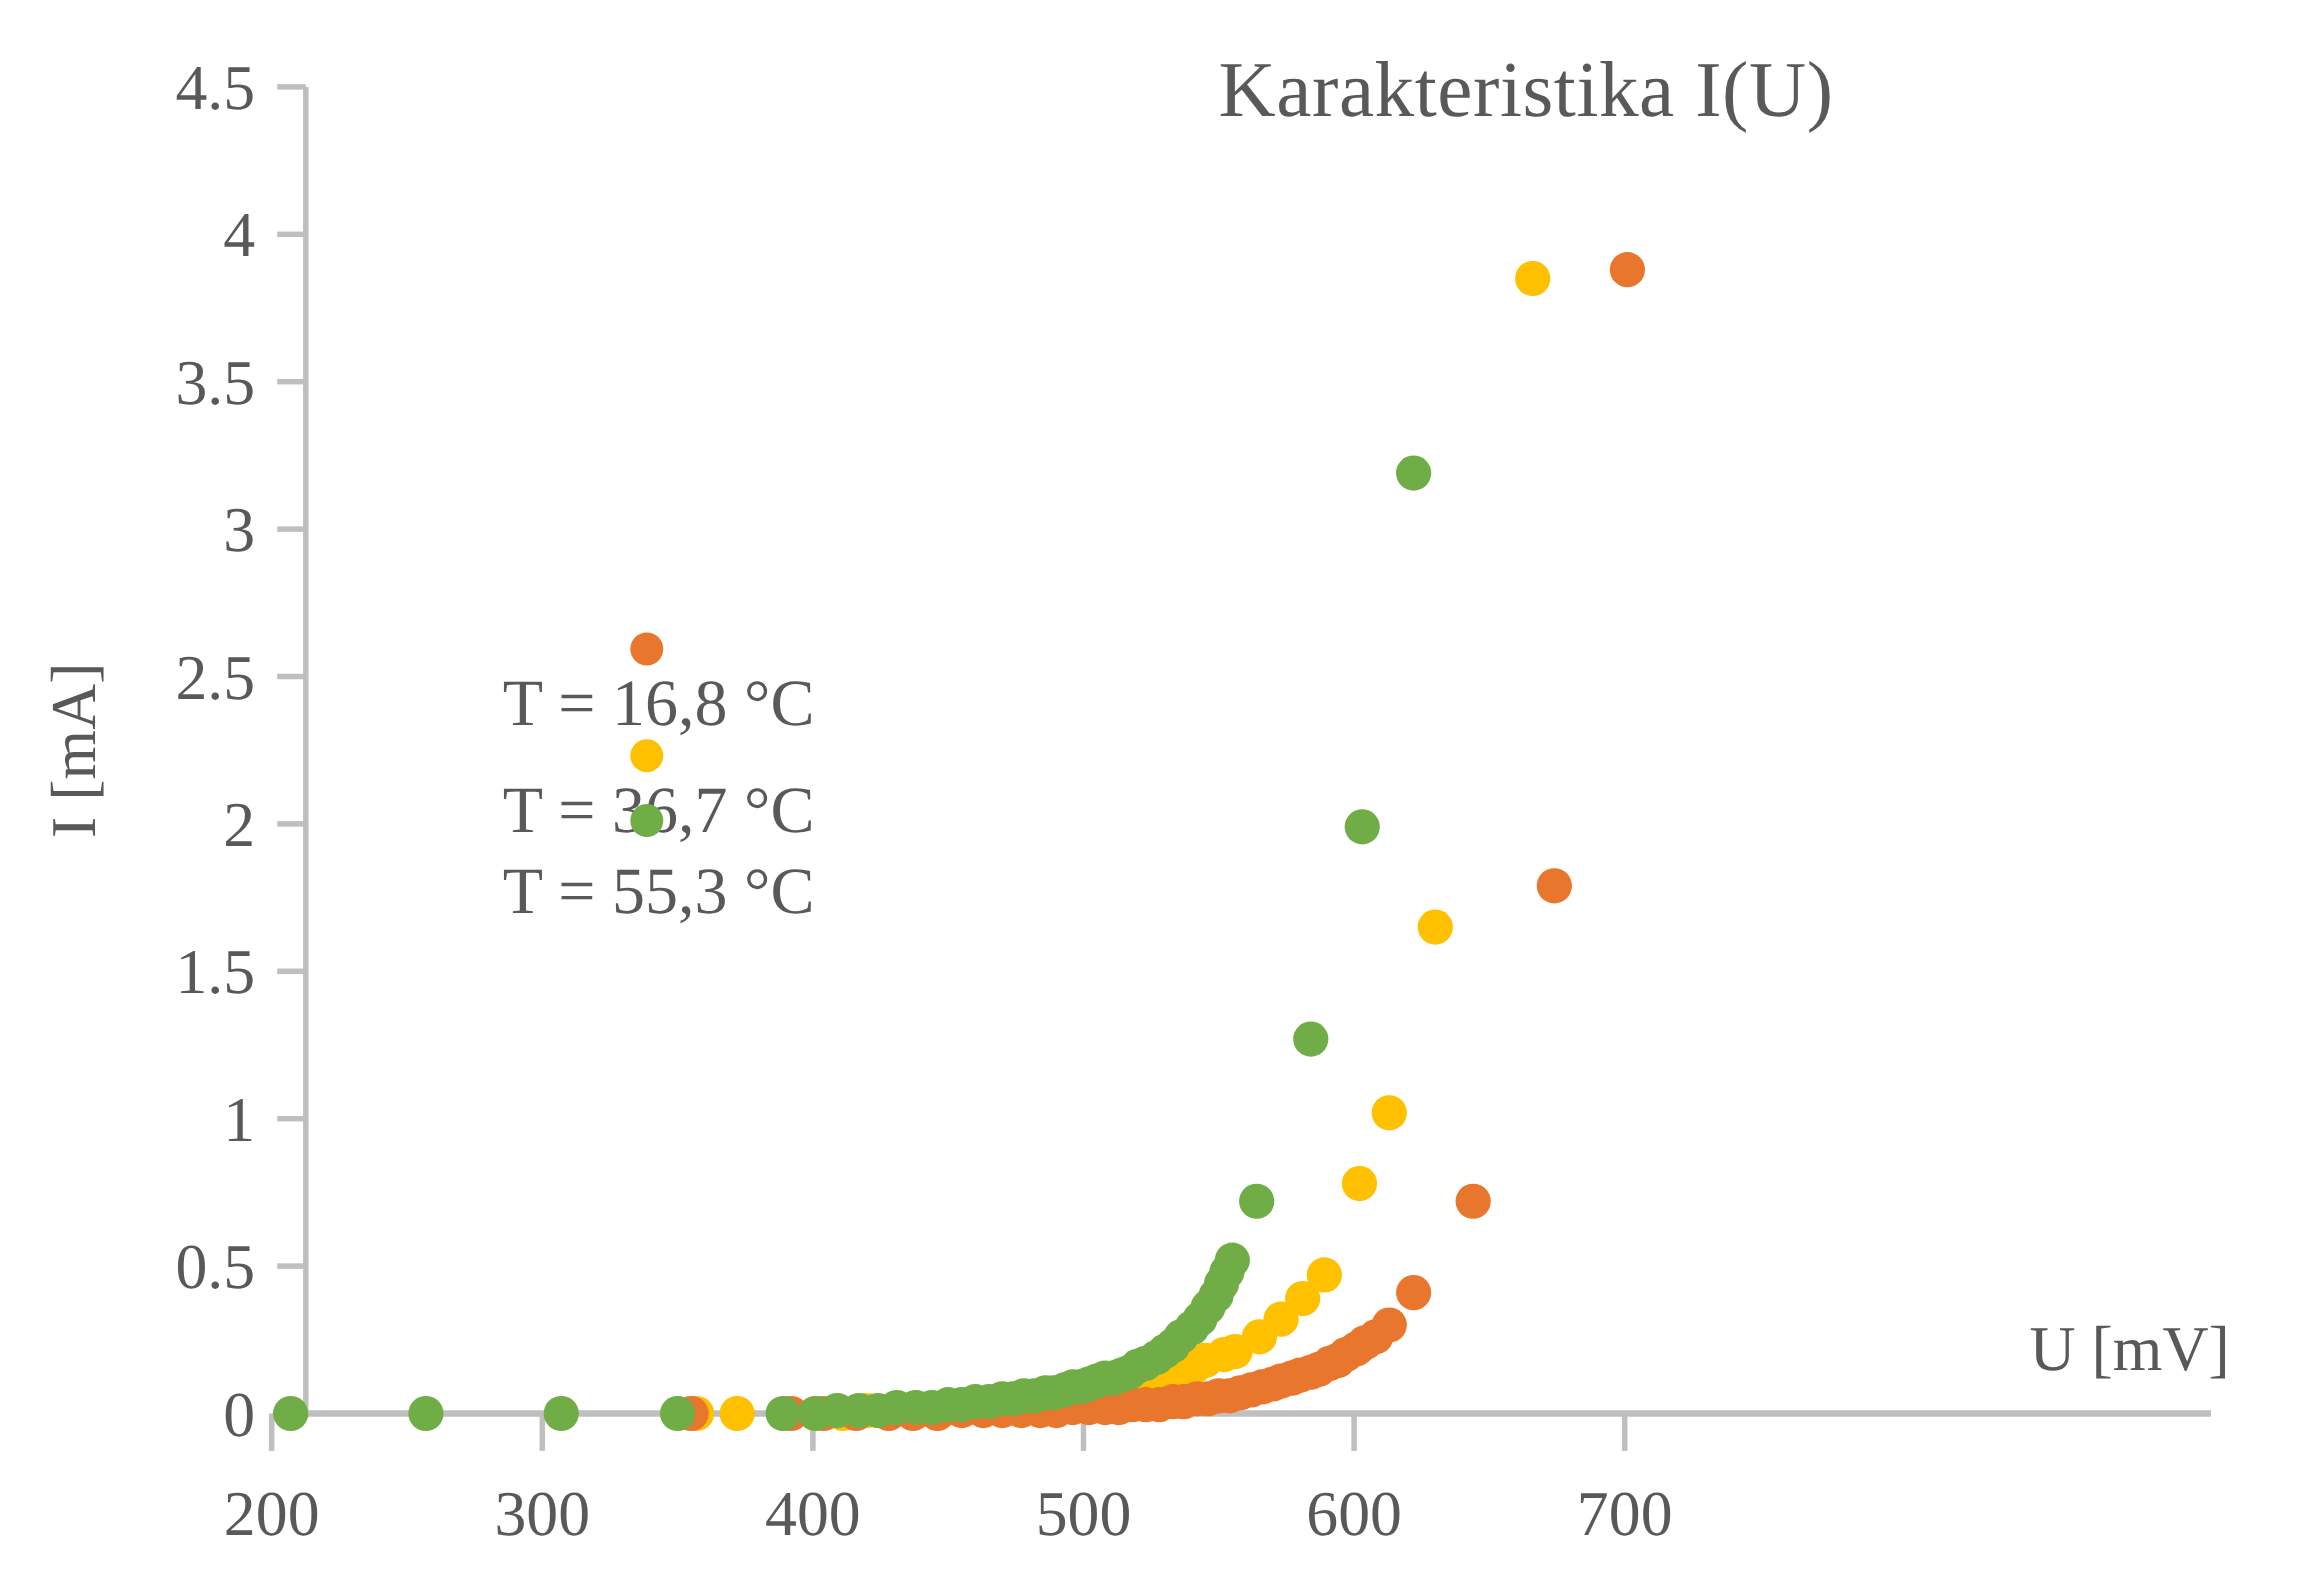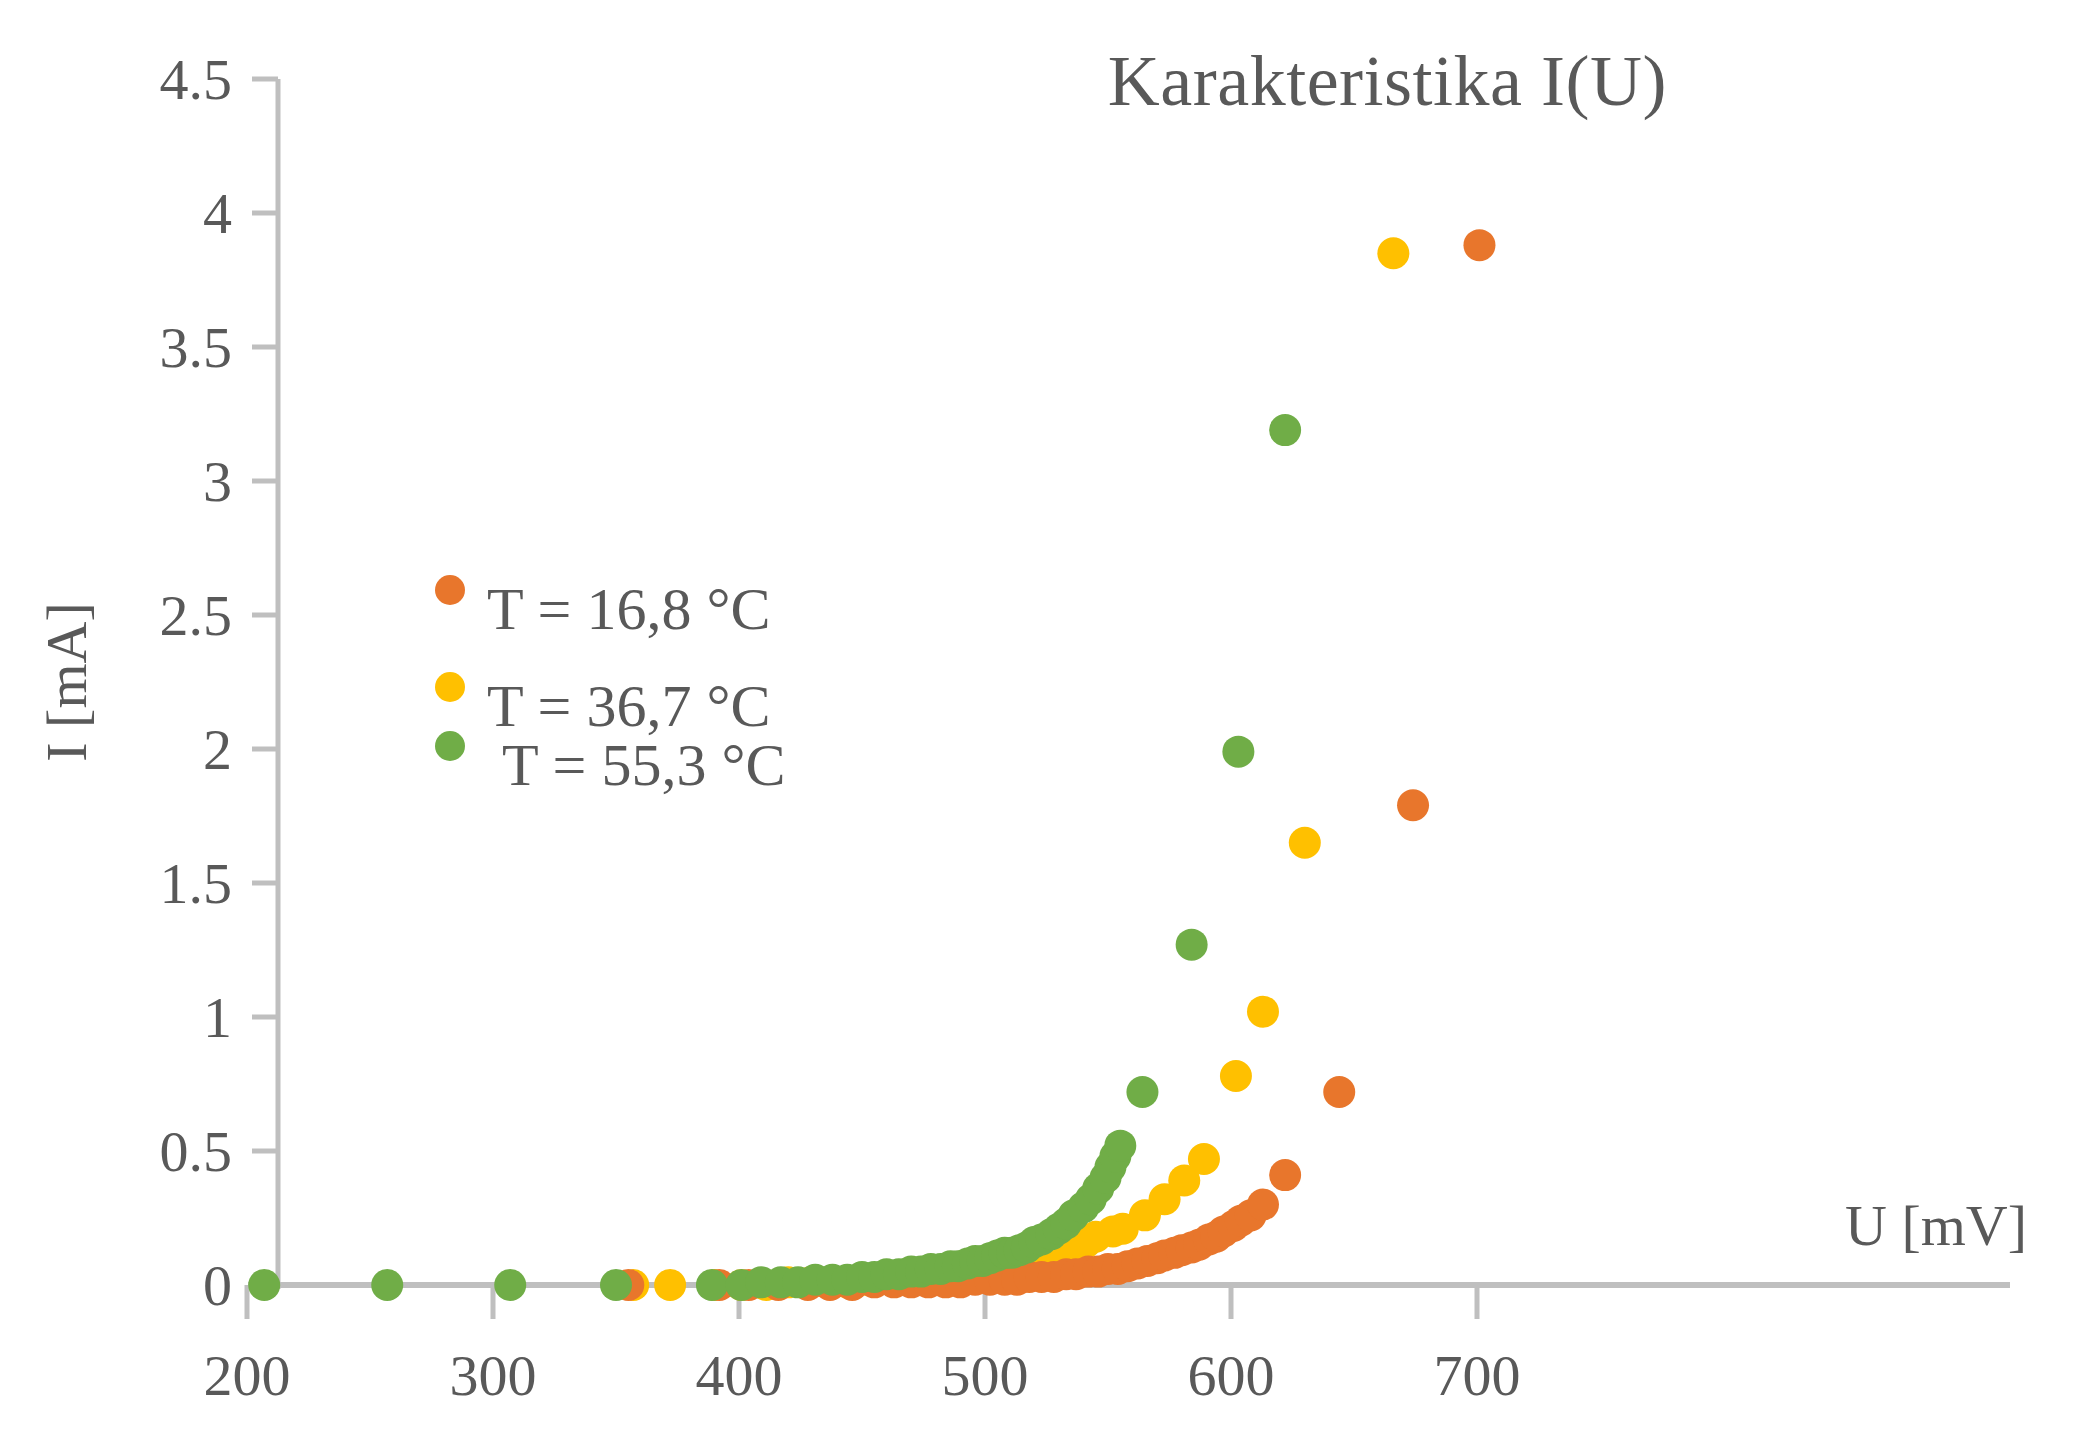--- a/index.html
+++ b/index.html
@@ -7,21 +7,21 @@
   #root{position:relative;width:2096px;height:1448px;background:#fff;}
   .chart-title{
     position:absolute;left:0;top:40px;width:1882px;text-align:right;
     font-size:72px;color:#595959;font-family:"Liberation Serif",serif;
     letter-spacing:0.5px;
   }
   .title-shift{display:inline-block;transform:translateX(-215px);}
   svg{position:absolute;left:0;top:0;}
   .tick-label{font-family:"Liberation Serif",serif;font-size:58px;fill:#595959;}
   .axis-name{font-family:"Liberation Serif",serif;font-size:58px;fill:#595959;}
-  .legend-row{position:absolute;display:flex;}
+  .legend-row{position:absolute;display:flex;align-items:center;flex-direction:column;}
   .legend-dot{width:30px;height:30px;border-radius:50%;display:inline-block;}
   .legend-text{font-family:"Liberation Serif",serif;font-size:60px;color:#595959;margin-left:22px;white-space:nowrap;}
 </style>
 </head>
 <body>
 
 <div id="root">
 
   <div class="chart-title"><span class="title-shift">Karakteristika I(U)</span></div>
 

